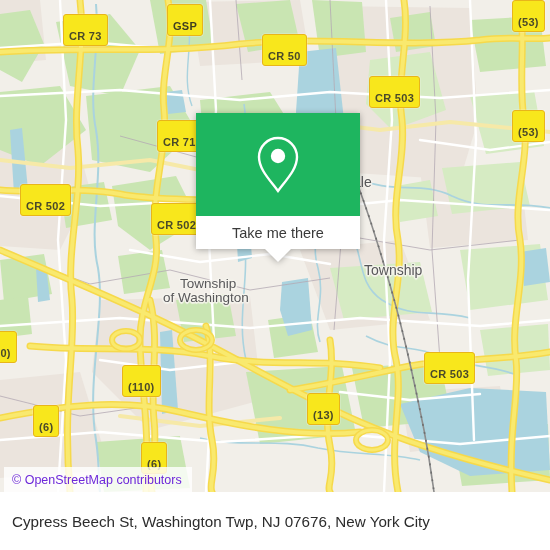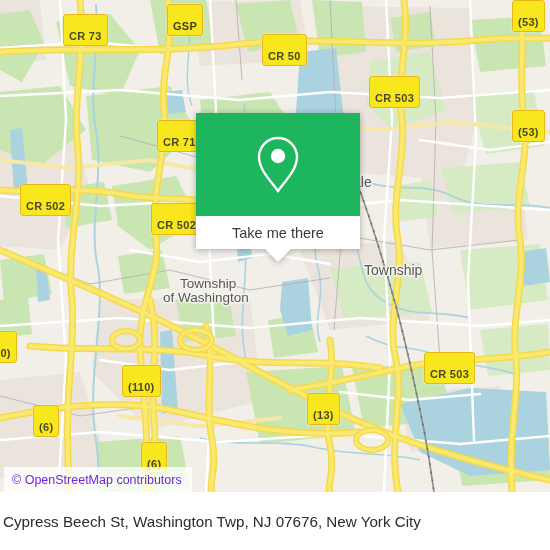--- a/index.html
+++ b/index.html
@@ -96,21 +96,21 @@
     font-family:"Liberation Sans", sans-serif;
     z-index:30;
   }
 
   
   .footer {
     position:absolute;
     left:0; top:492px; width:550px; height:58px;
     background:#ffffff;
     display:flex; align-items:center;
-    padding:0 14px 0 3px;
+    padding:0 14px 0 12px;
     z-index:50;
   }
   .footer-addr {
     flex:1;
     color:#2c2c2c;
     font-size:15.2px;
     line-height:19px;
     font-family:"Liberation Sans", sans-serif;
     padding-right:8px;
   }

